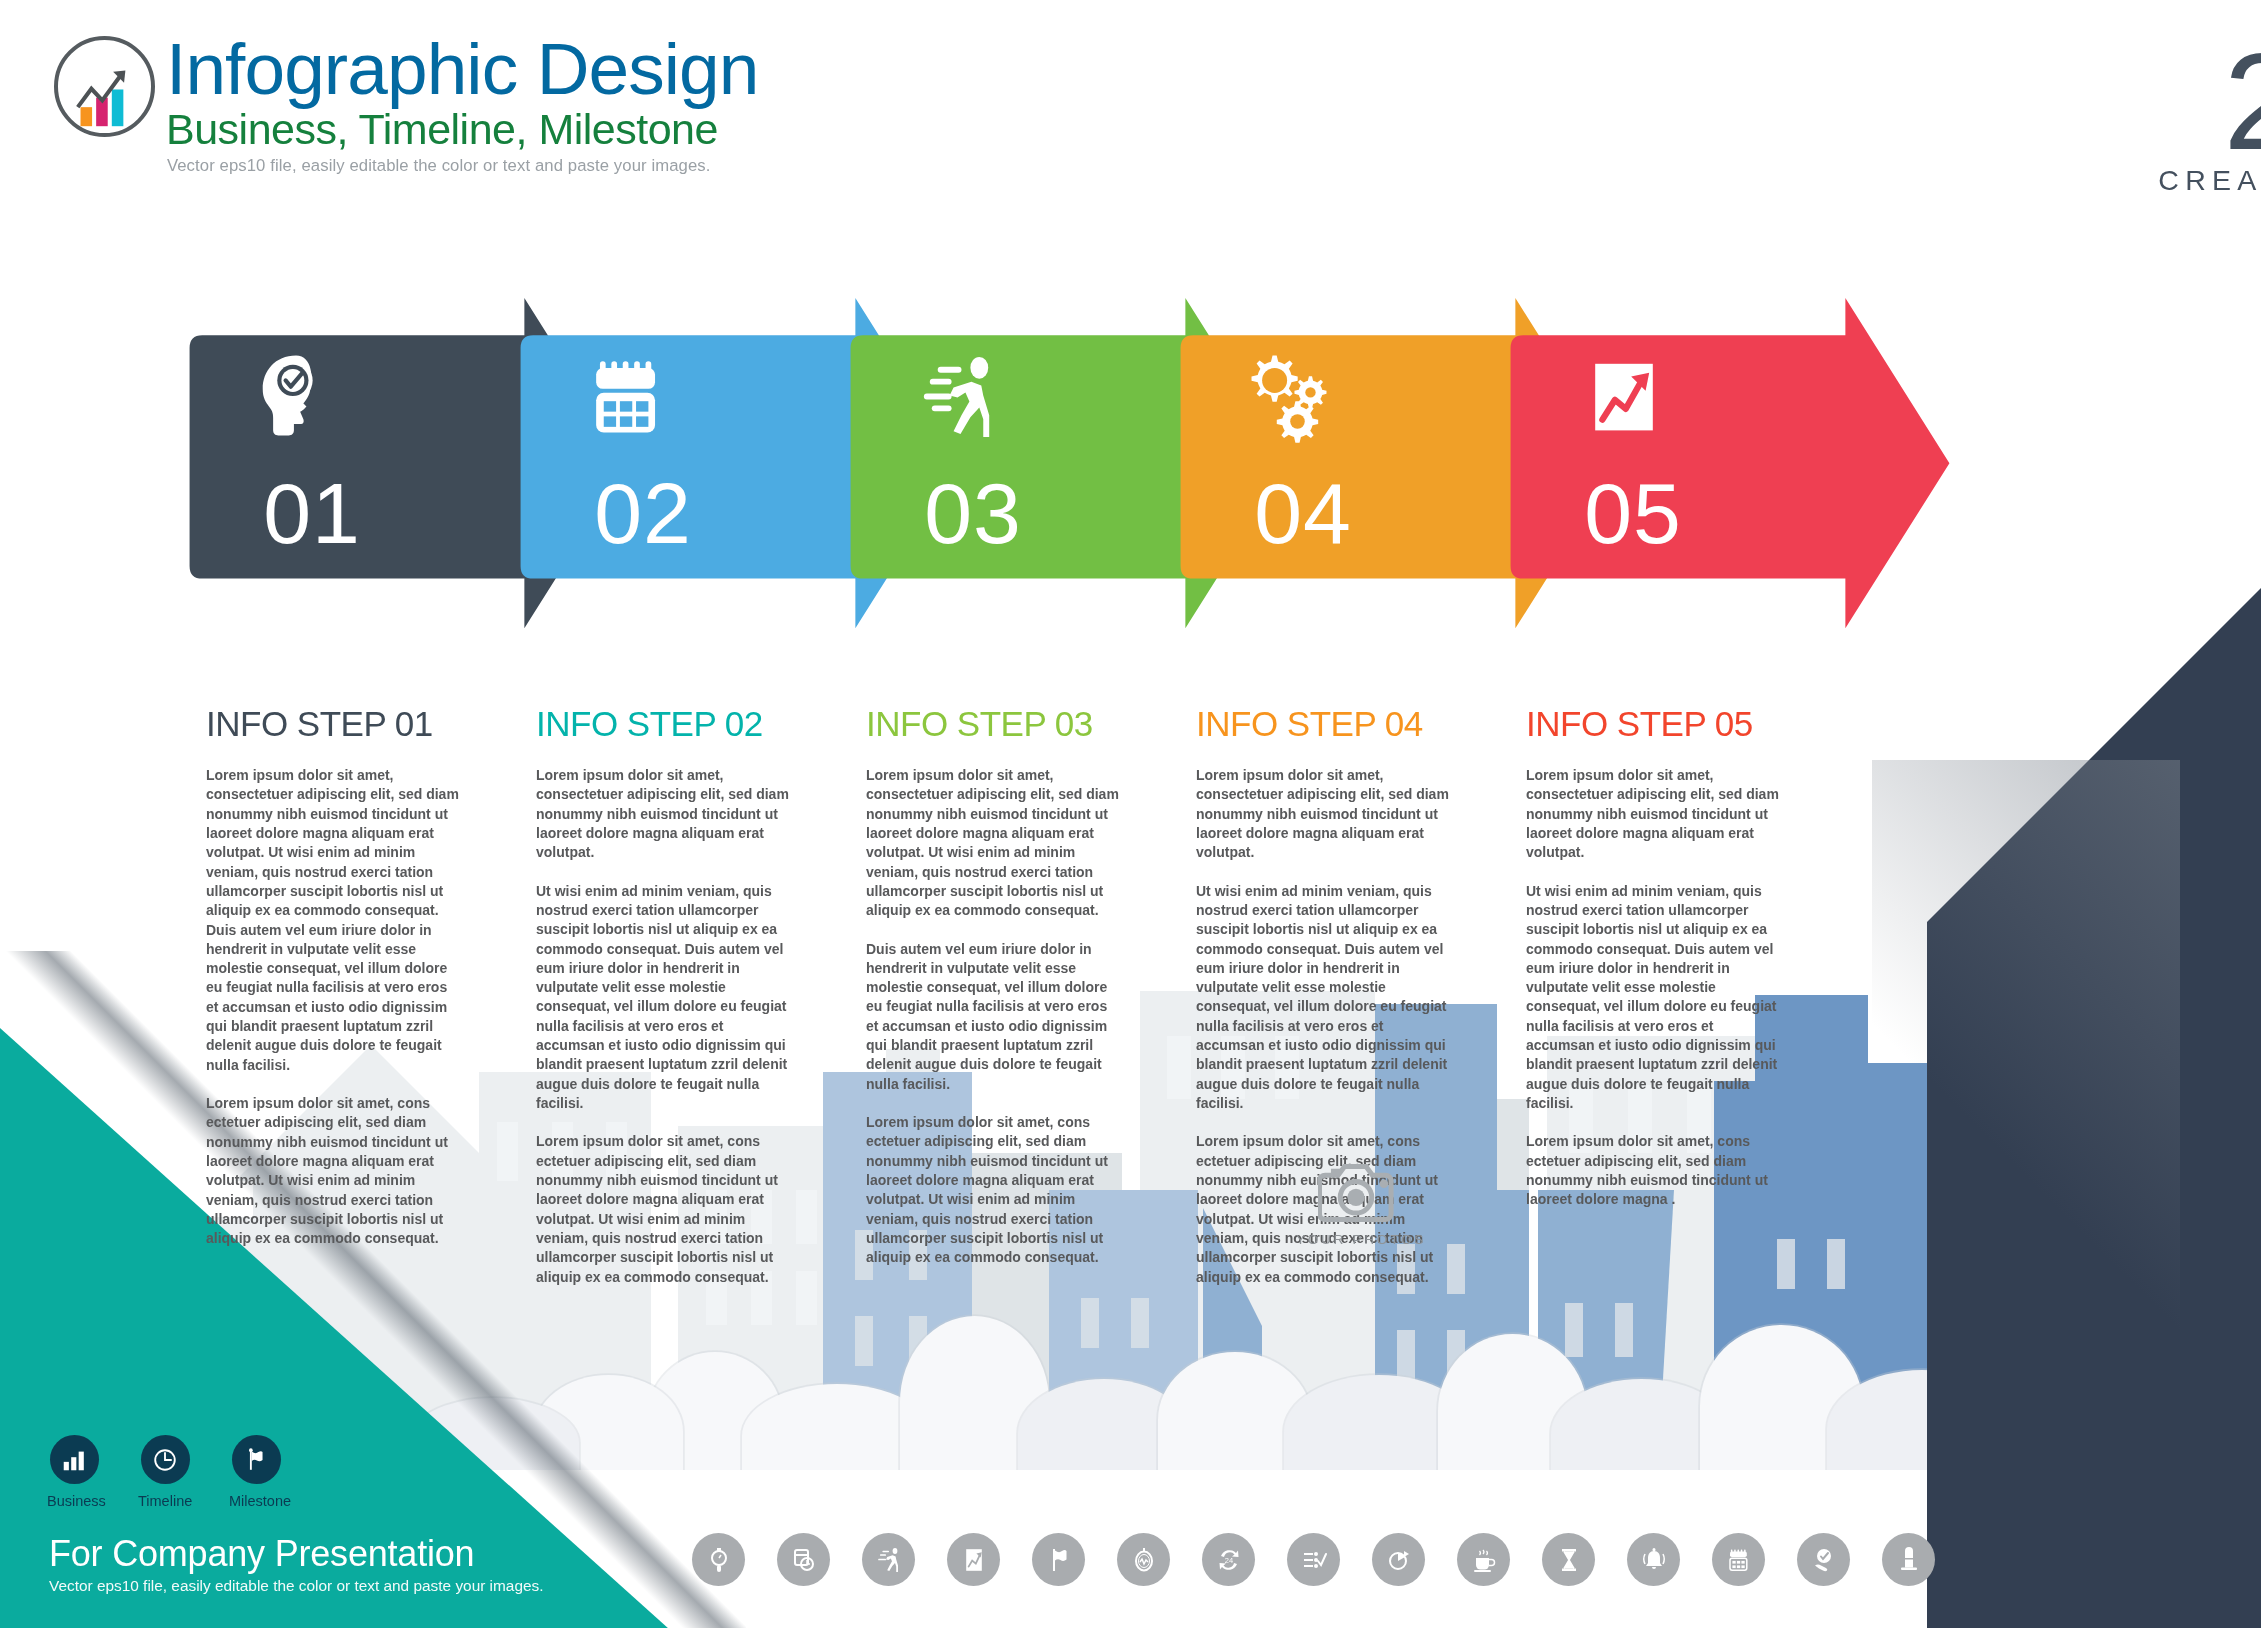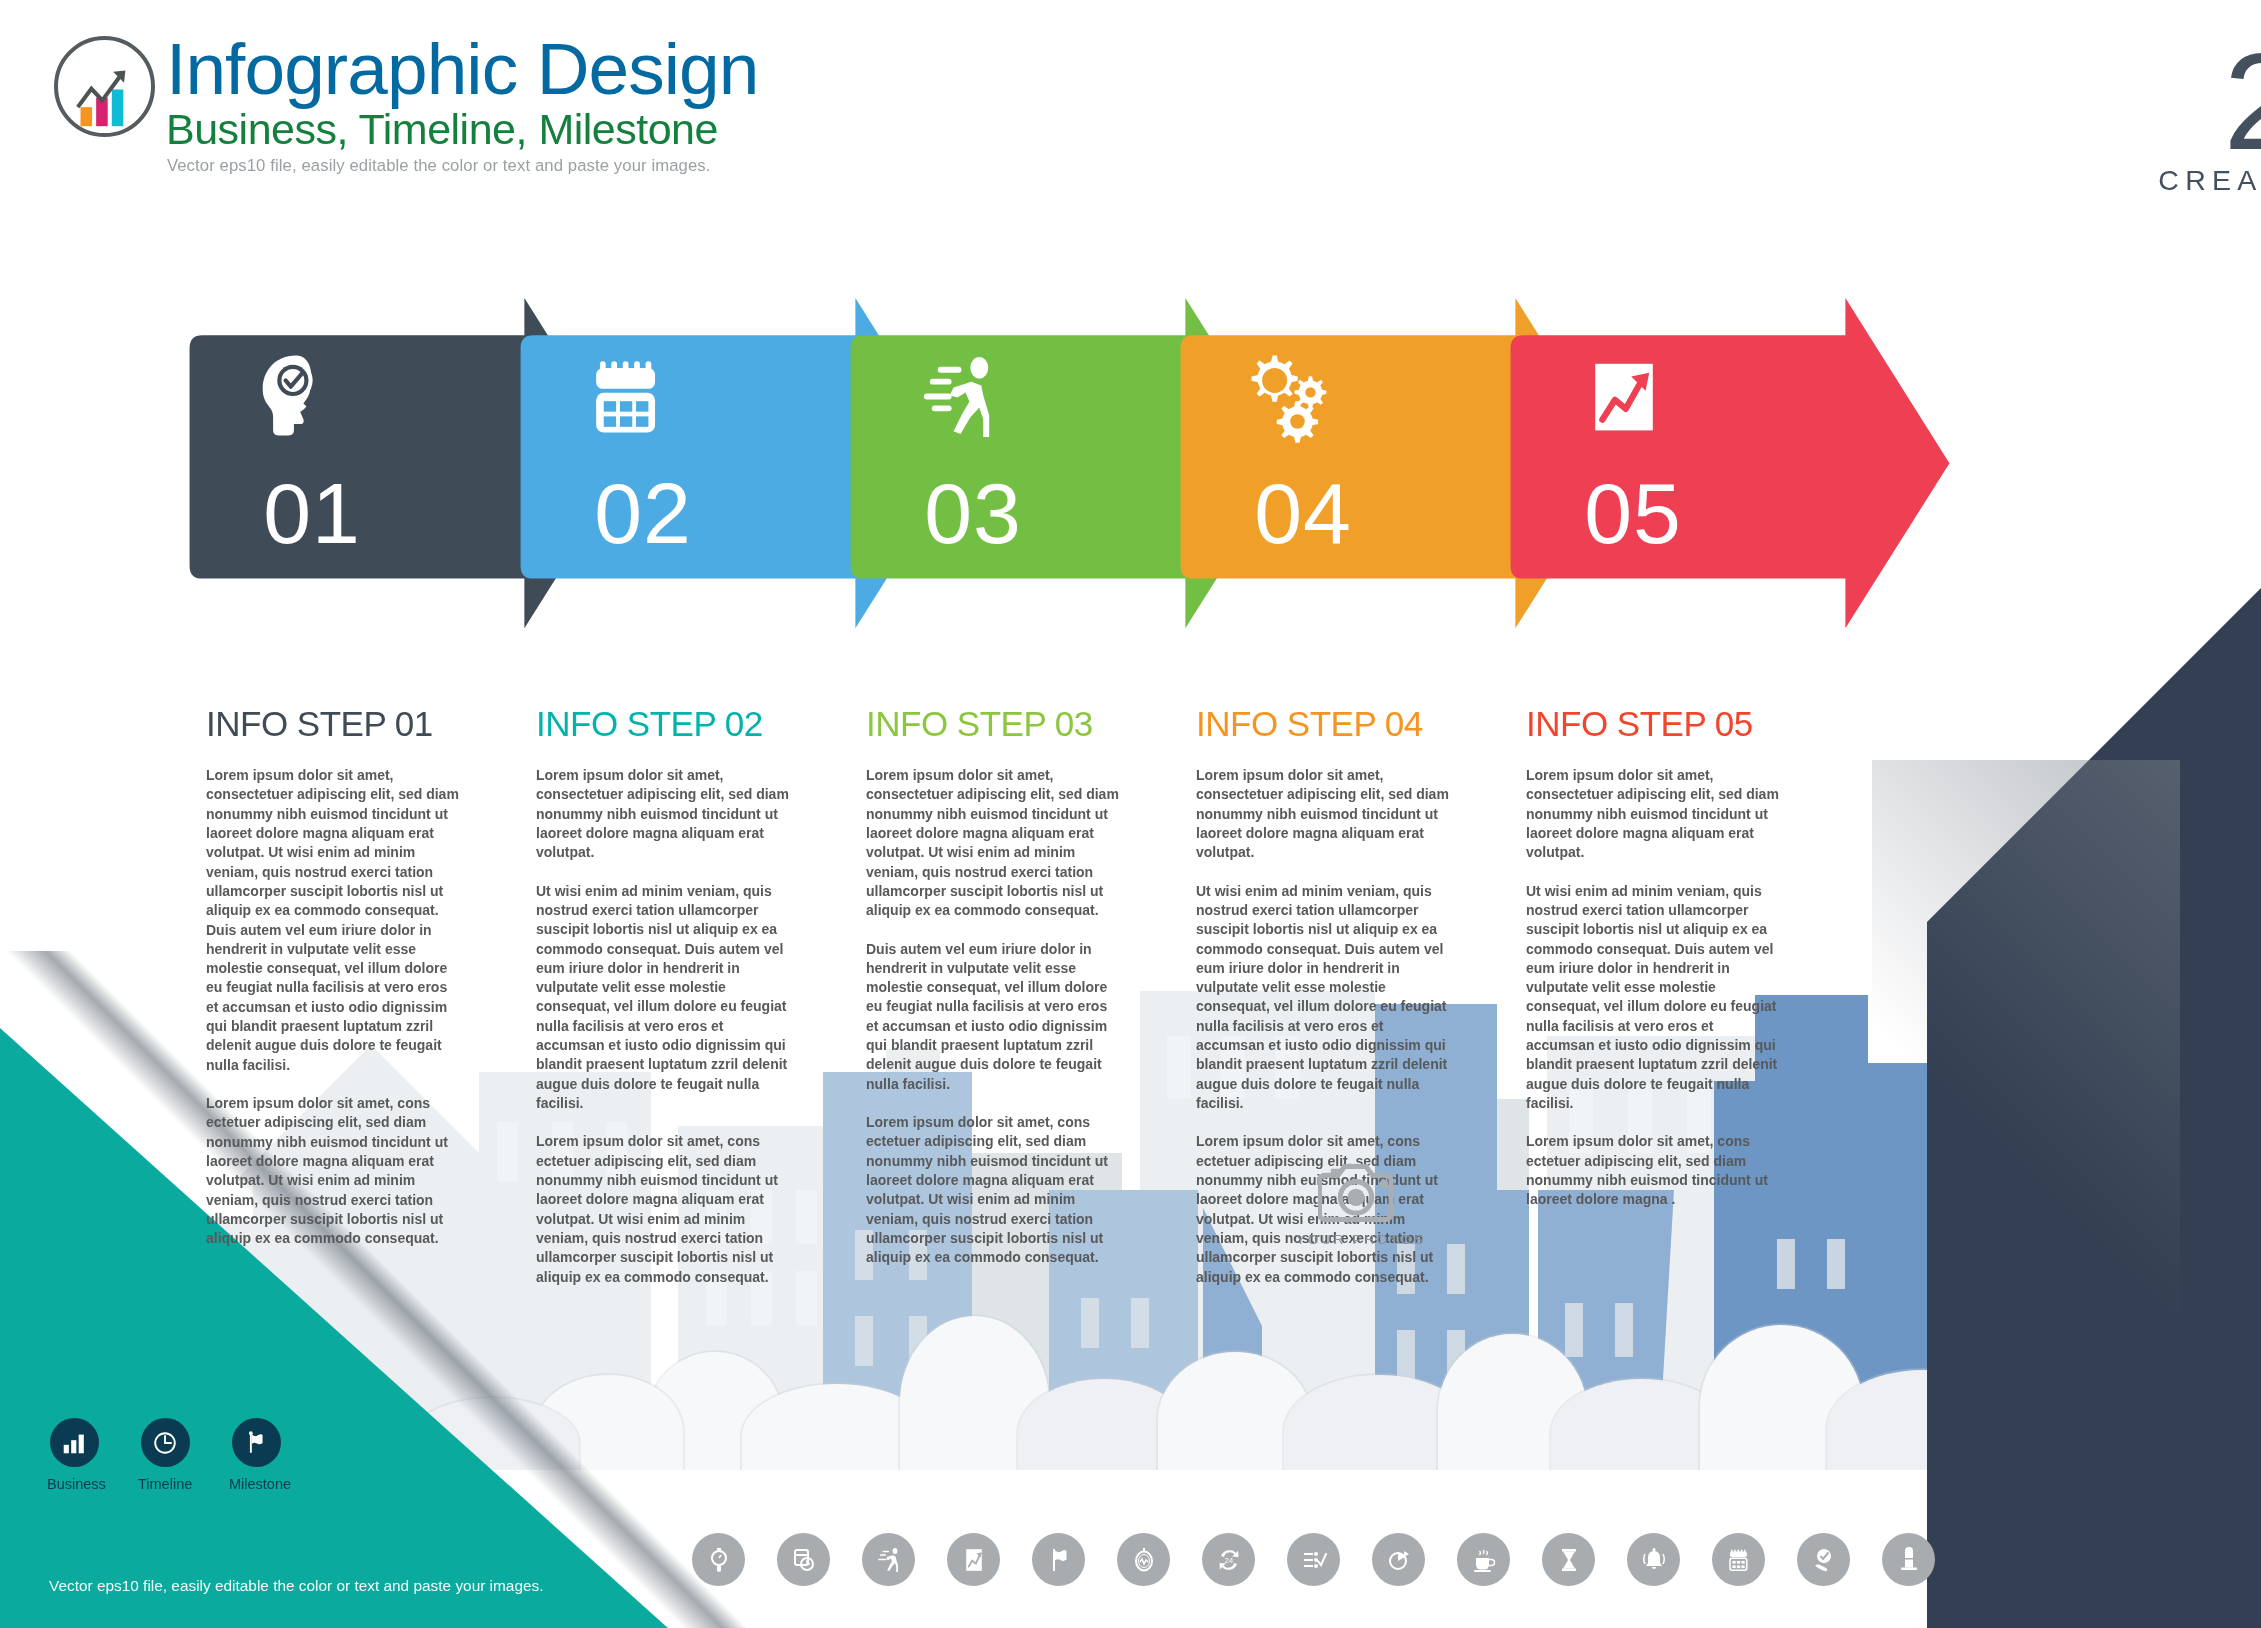--- a/index.html
+++ b/index.html
@@ -102,21 +102,21 @@
   }
   .col p{
     margin:0 0 19px 0;font-size:14px;line-height:1.38;color:#58595b;font-weight:700;
   }
 
   
   .photo-ph{position:absolute;left:1293px;top:1158px;width:136px;text-align:center;}
   .photo-ph .cap{font-size:13.6px;color:#8f9498;letter-spacing:2.7px;margin-top:6.3px;}
 
   
-  .badges{position:absolute;left:47px;bottom:137px;display:flex;gap:37px;}
+  .badges{position:absolute;left:47px;bottom:120px;display:flex;gap:37px;}
   .badge{width:54px;text-align:center;}
   .badge .bub{
     width:49px;height:49px;border-radius:50%;background:#0b3b52;
     display:flex;align-items:center;justify-content:center;margin:0 auto;
   }
   .badge .lbl{margin-top:9px;font-size:14.5px;color:#0b3b52;}
 
   .footer{position:absolute;left:49px;bottom:34px;}
   .footer .f1{font-size:36px;color:#ffffff;line-height:1;font-weight:400;letter-spacing:-0.2px;}
   .footer .f2{font-size:15.4px;color:#ffffff;margin-top:5.4px;opacity:.95;}
@@ -417,20 +417,21 @@
           <rect x="17" y="9" width="4" height="42" fill="#fff"></rect>
           <circle cx="19" cy="9" r="4" fill="#fff"></circle>
           <path d="M21,12 q8,6 14,1 q6,-4 9,0 v17 q-6,5 -12,1 q-6,-3 -11,1 Z" fill="#fff"></path>
         </svg>
       </div>
       <div class="lbl">Milestone</div>
     </div>
   </div>
 
   <div class="footer">
+    <div class="f1">For Company Presentation</div>
     <div class="f2">Vector eps10 file, easily editable the color or text and paste your images.</div>
   </div>
 
   <div class="iconstrip">
     <div class="icircle">
       <svg width="30" height="30" viewBox="0 0 60 60">
           <circle cx="30" cy="26" r="14" fill="none" stroke="#fff" stroke-width="4"></circle>
           <rect x="26" y="6" width="8" height="6" fill="#fff"></rect>
           <rect x="26" y="40" width="8" height="14" rx="4" fill="#fff"></rect>
           <line x1="30" y1="26" x2="34" y2="20" stroke="#fff" stroke-width="3"></line>

